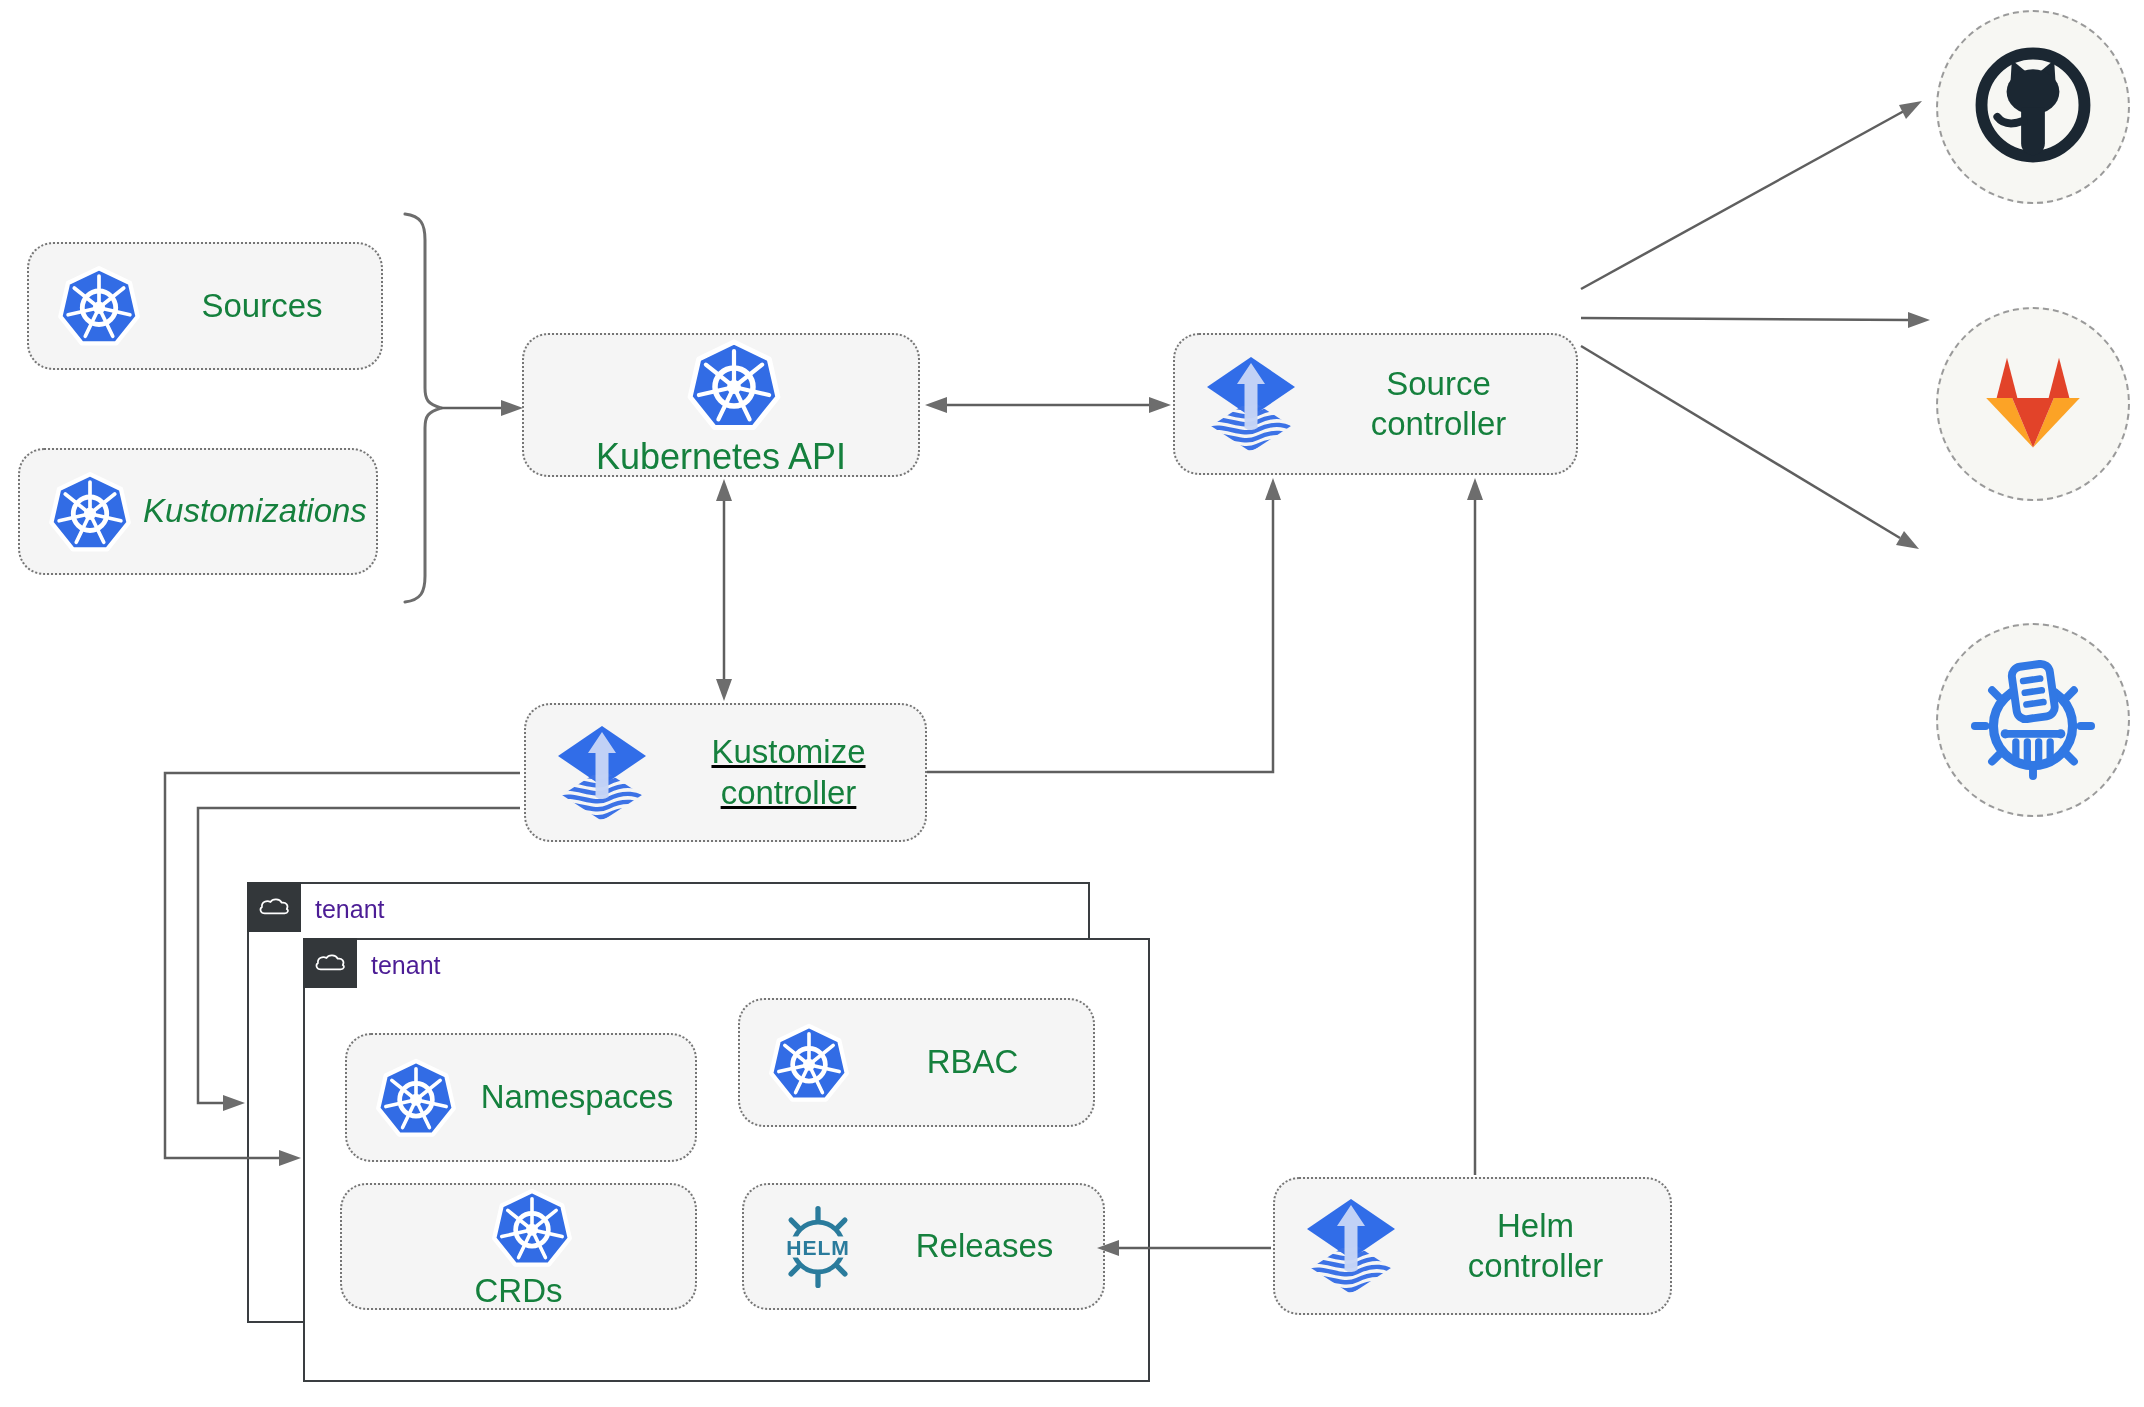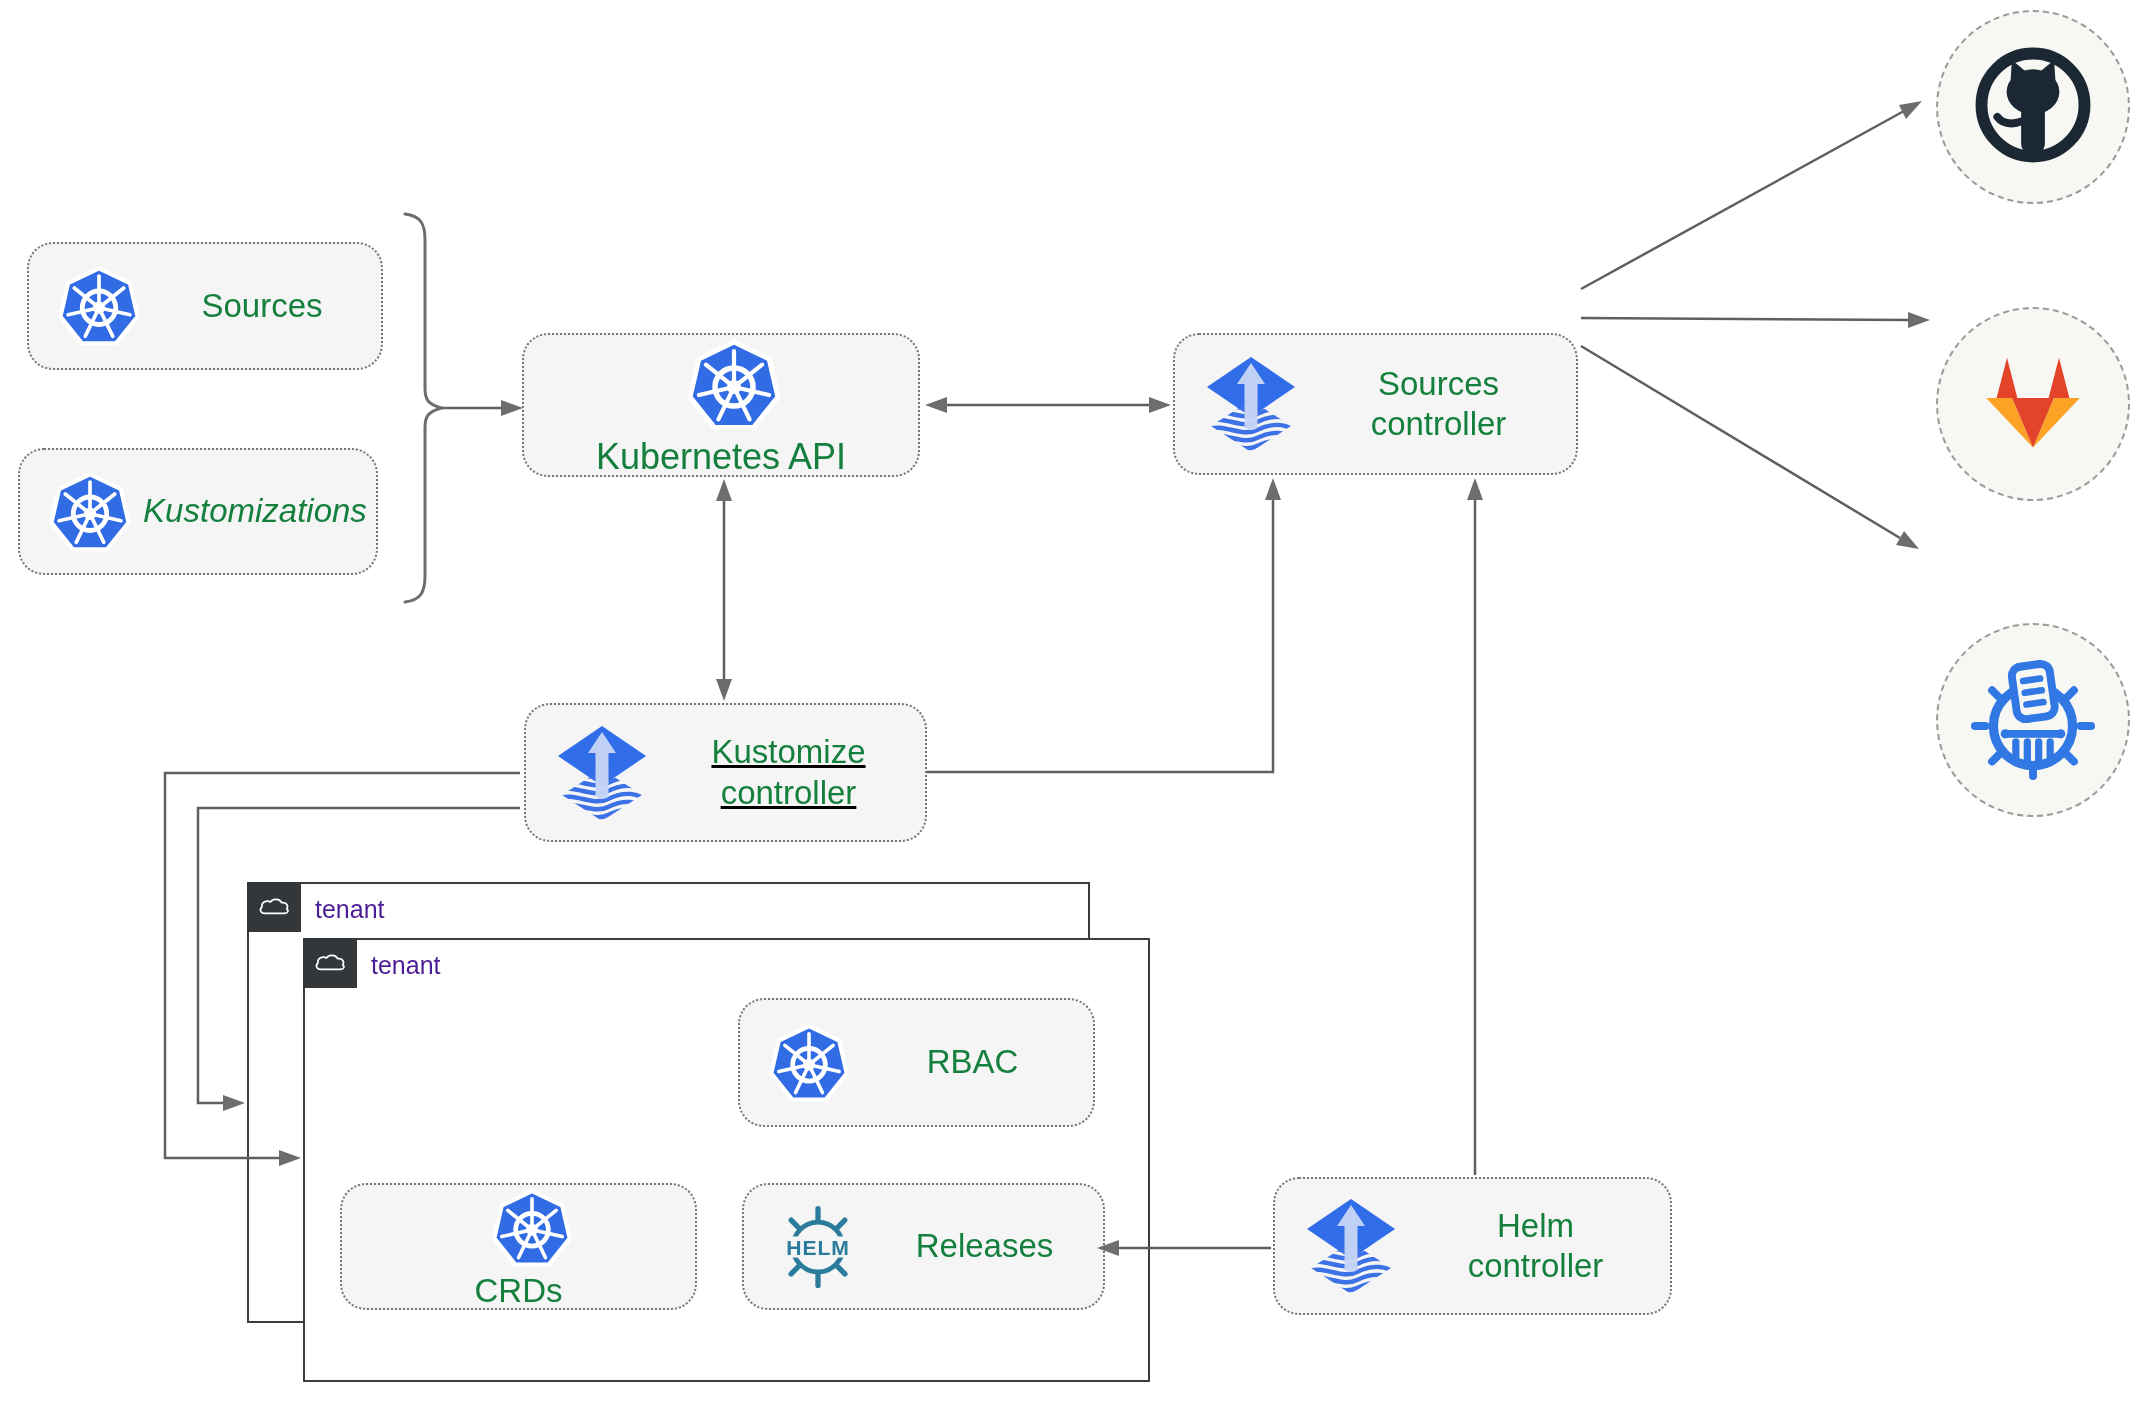--- a/index.html
+++ b/index.html
@@ -197,21 +197,21 @@
       </span>
   </div>
 
   <div class="node" style="left:1173px;top:333px;width:405px;height:142px;">
     <span class="icon">
       <svg width="100" height="100">
           <use href="#flux"></use>
         </svg>
       </span>
     <span class="label wrap">
-      <span class="txt">Sources controller</span>
+      <span class="txt">Source controller</span>
       </span>
   </div>
 
   <div class="node" style="left:524px;top:703px;width:403px;height:139px;text-decoration:underline;">
     <span class="icon">
       <svg width="100" height="100">
           <use href="#flux"></use>
         </svg>
       </span>
     <span class="label wrap">
@@ -223,20 +223,30 @@
     <span class="icon">
       <svg width="100" height="100">
           <use href="#flux"></use>
         </svg>
       </span>
     <span class="label wrap">
       <span class="txt">Helm controller</span>
       </span>
   </div>
 
+  <div class="node" style="left:345px;top:1033px;width:352px;height:129px;">
+    <span class="icon">
+      <svg width="86" height="86">
+          <use href="#k8s"></use>
+        </svg>
+      </span>
+    <span class="label nowrap">
+      <span class="txt">Namespaces</span>
+      </span>
+  </div>
 
   <div class="node" style="left:738px;top:998px;width:357px;height:129px;">
     <span class="icon">
       <svg width="86" height="86">
           <use href="#k8s"></use>
         </svg>
       </span>
     <span class="label nowrap">
       <span class="txt">RBAC</span>
       </span>

